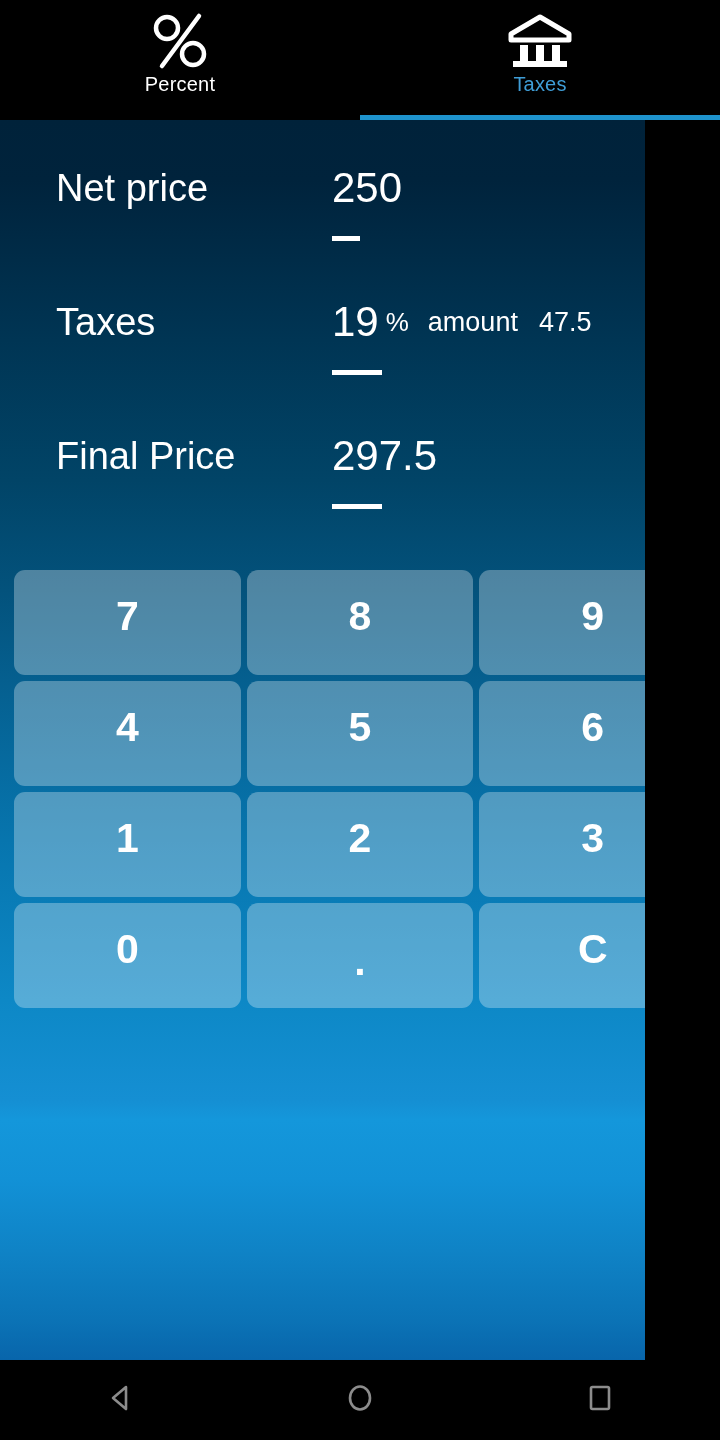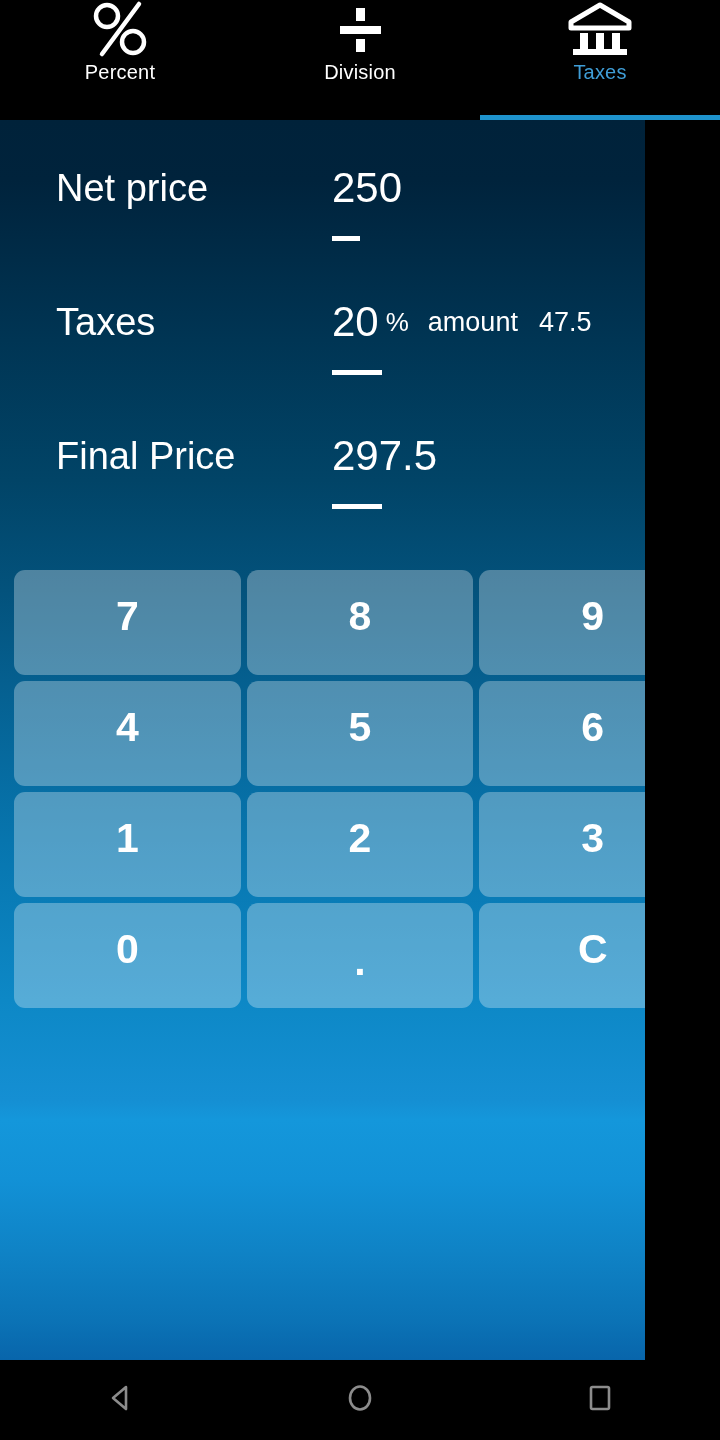--- a/index.html
+++ b/index.html
@@ -31,21 +31,21 @@
     background: #000000;
     display: flex;
   }
   .tab {
     flex: 1 1 0;
     position: relative;
     display: flex;
     flex-direction: column;
     align-items: center;
     justify-content: flex-start;
-    padding-top: 0;
+    padding-top: 12px;
     box-sizing: border-box;
     cursor: pointer;
   }
   .tab-icon {
     height: 58px;
     display: flex;
     align-items: center;
     justify-content: center;
   }
   .tab-label {
@@ -211,30 +211,20 @@
       <div class="tab-icon">
         <svg width="62" height="58" viewBox="0 0 62 58">
           <circle cx="18" cy="16" r="11" fill="none" stroke="#fff" stroke-width="4.5"></circle>
           <circle cx="44" cy="42" r="11" fill="none" stroke="#fff" stroke-width="4.5"></circle>
           <line x1="50" y1="4" x2="13" y2="54" stroke="#fff" stroke-width="4.5" stroke-linecap="round"></line>
         </svg>
       </div>
       <div class="tab-label">Percent</div>
     </div>
 
-    <div class="tab">
-      <div class="tab-icon">
-        <svg width="58" height="58" viewBox="0 0 58 58">
-          <rect x="25" y="8" width="9" height="13" fill="#fff"></rect>
-          <rect x="9" y="26" width="41" height="8" fill="#fff"></rect>
-          <rect x="25" y="39" width="9" height="13" fill="#fff"></rect>
-        </svg>
-      </div>
-      <div class="tab-label">Division</div>
-    </div>
 
 
     <div class="tab active">
       <div class="tab-icon">
         <svg width="66" height="58" viewBox="0 0 66 58">
           <path d="M33 5 L62 22 L62 28 L4 28 L4 22 Z" fill="none" stroke="#fff" stroke-width="5" stroke-linejoin="round"></path>
           <rect x="13" y="33" width="8" height="20" fill="#fff"></rect>
           <rect x="29" y="33" width="8" height="20" fill="#fff"></rect>
           <rect x="45" y="33" width="8" height="20" fill="#fff"></rect>
           <rect x="6" y="49" width="54" height="6" fill="#fff"></rect>
@@ -252,21 +242,21 @@
       <div class="row-label">Net price</div>
       <div class="value-group">
         <span class="value-main">250</span>
       </div>
     </div>
     <div class="underline" style="top:116px; width:28px;"></div>
 
     <div class="row" style="top:178px;">
       <div class="row-label">Taxes</div>
       <div class="value-group">
-        <span class="value-main">20</span>
+        <span class="value-main">19</span>
         <span class="value-unit">%</span>
         <span class="value-extra-label">amount</span>
         <span class="value-extra">47.5</span>
       </div>
     </div>
     <div class="underline" style="top:250px; width:50px;"></div>
 
     <div class="row" style="top:312px;">
       <div class="row-label">Final Price</div>
       <div class="value-group">

